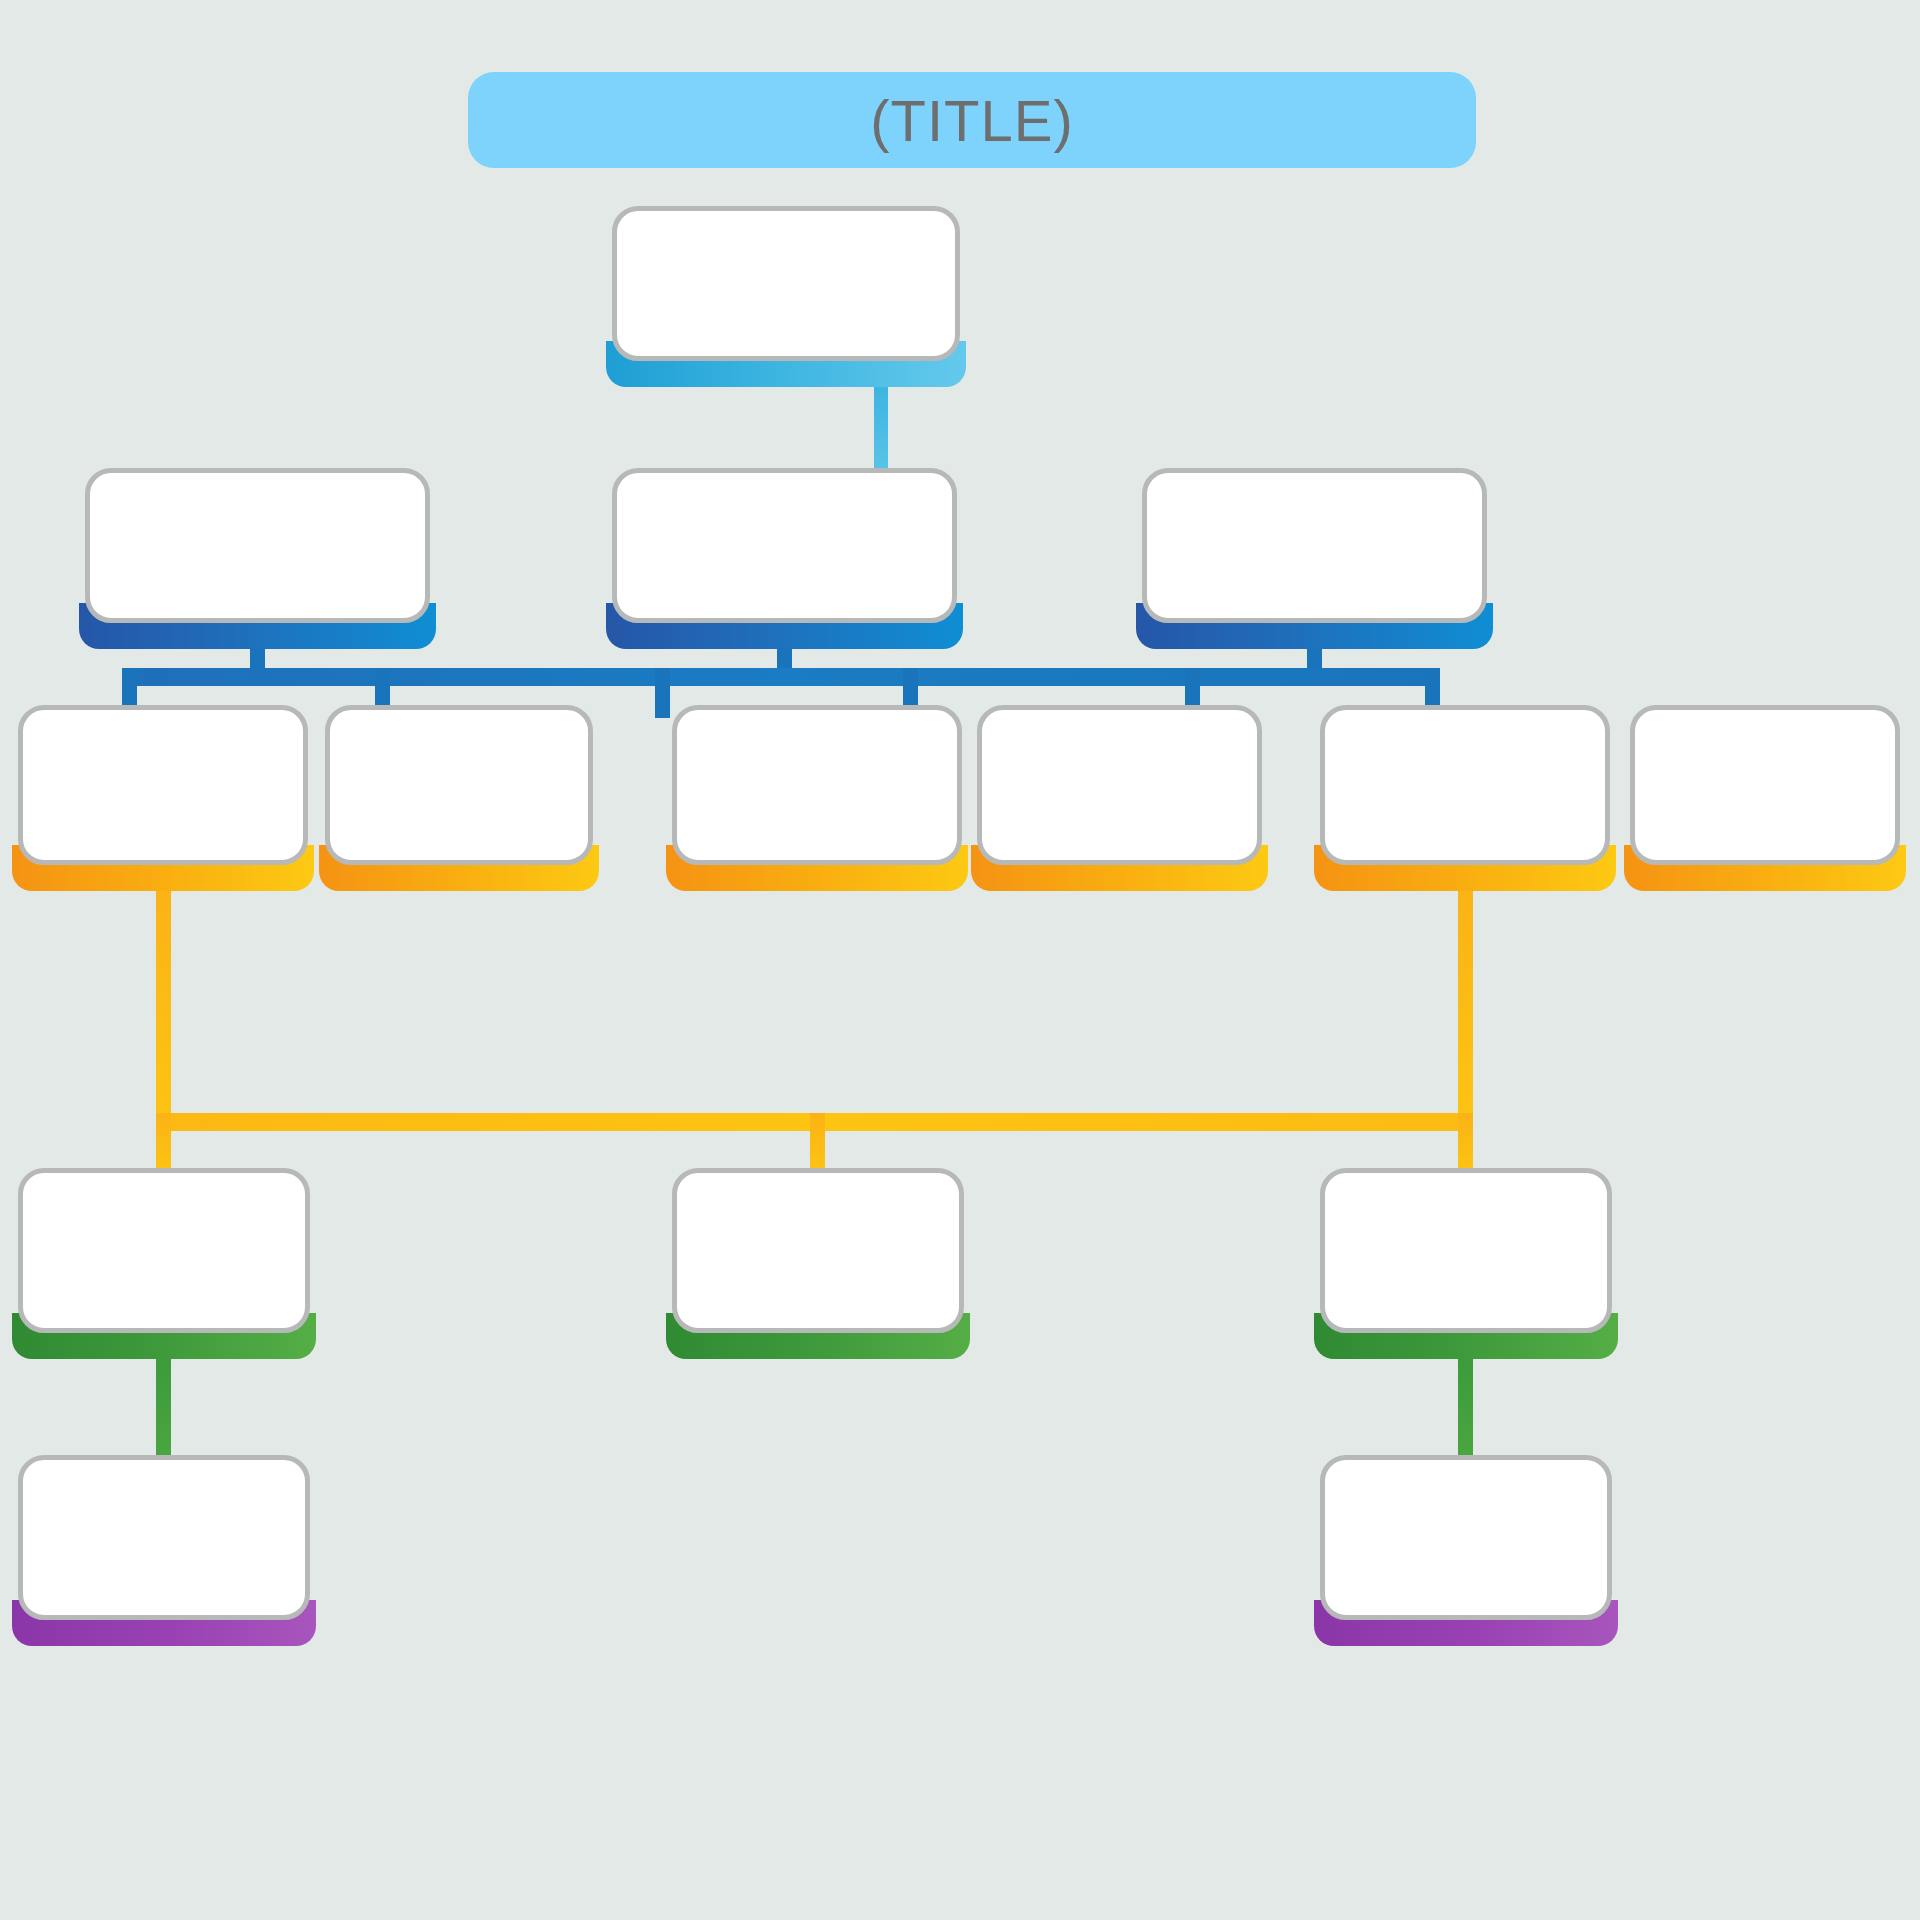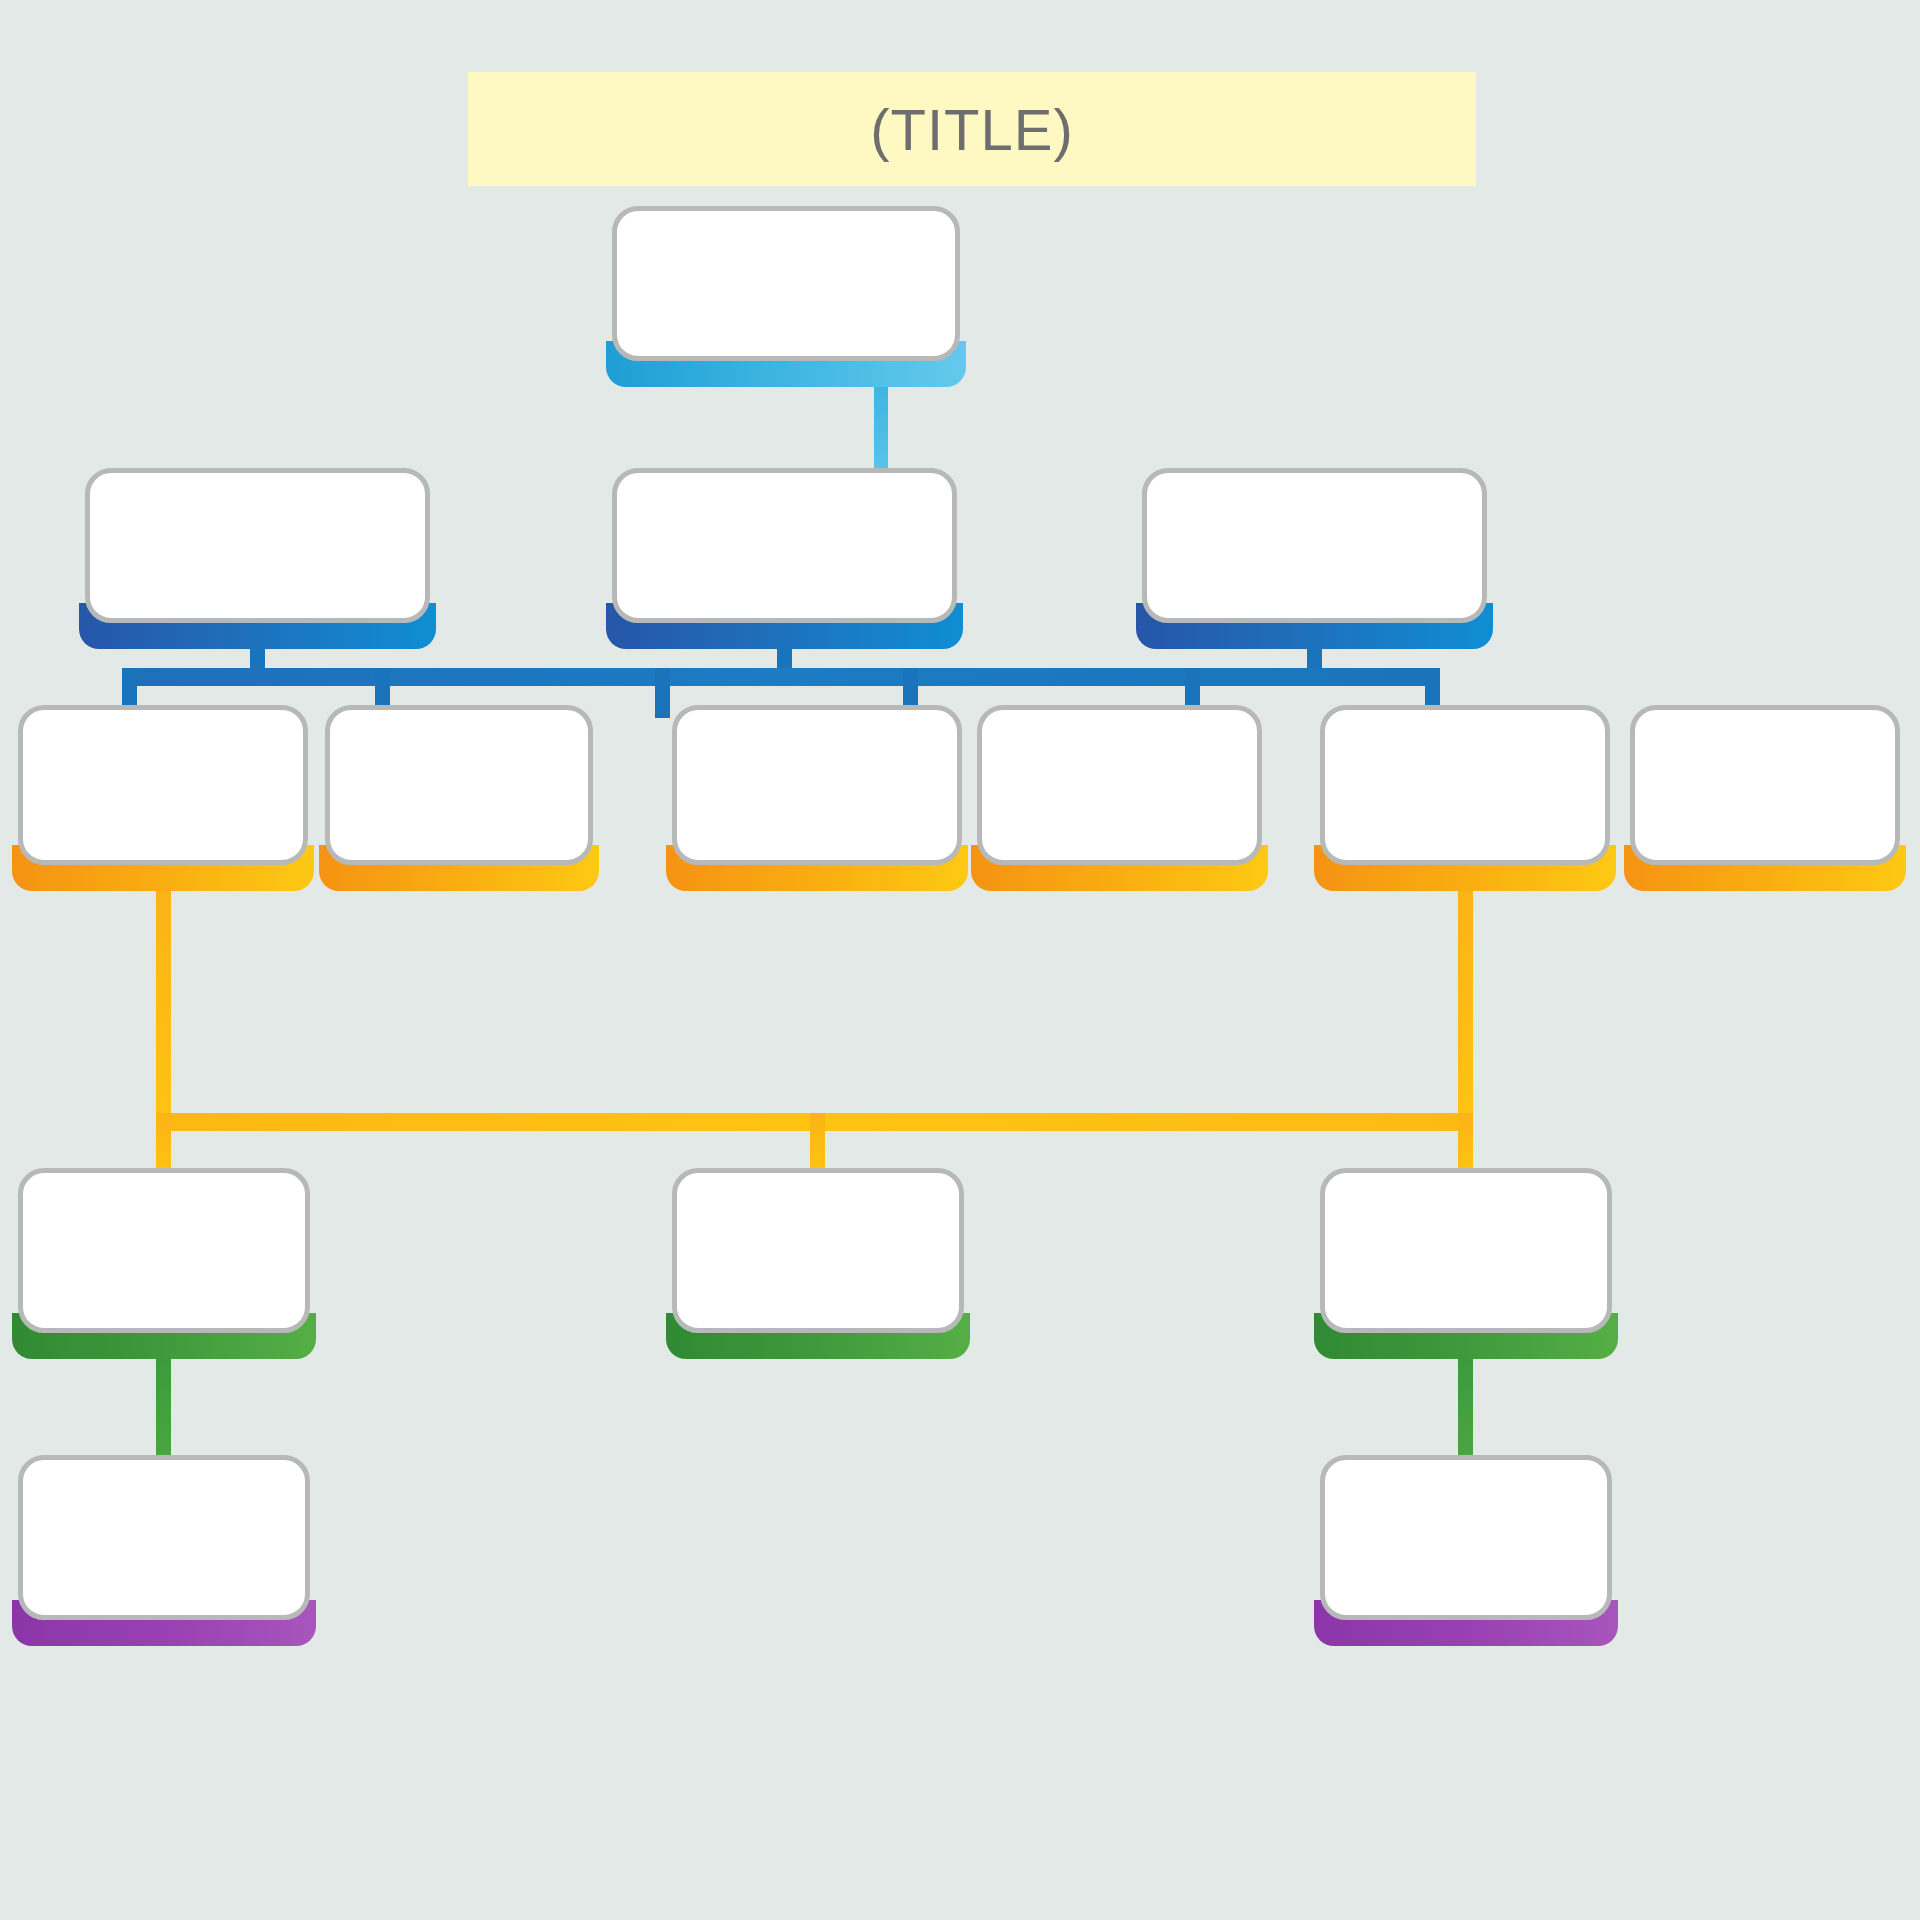--- a/index.html
+++ b/index.html
@@ -19,25 +19,26 @@
     width: 1920px;
     height: 1920px;
   }
 
   
   .title-banner {
     position: absolute;
     left: 468px;
     top: 72px;
     width: 1008px;
-    height: 114px;
-    background: #fef9c3;
+    height: 96px;
+    background: #7dd3fc;
     display: flex;
     align-items: center;
     justify-content: center;
+    border-radius: 26px;
   }
   .title-text {
     font-family: "Liberation Sans", sans-serif;
     font-size: 58px;
     font-weight: 300;
     letter-spacing: 1px;
     color: #6e6e6e;
     white-space: nowrap;
   }
 

